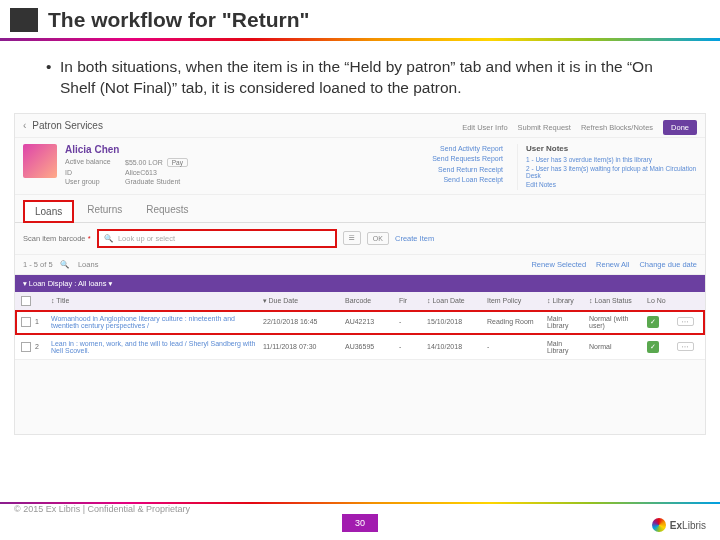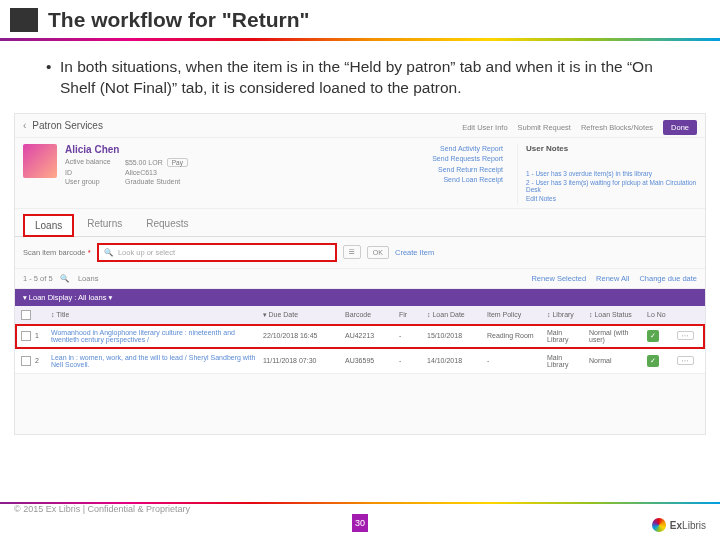--- a/index.html
+++ b/index.html
@@ -19,21 +19,21 @@
   .top-actions{position:absolute;right:8px;top:6px;display:flex;gap:10px;align-items:center;font-size:7.5px;color:#888}
   .done{background:#6b3fa0;color:#fff;padding:3px 8px;border-radius:2px}
   .urow{display:flex;padding:6px 8px 4px 8px;gap:8px;border-bottom:1px solid #eee}
   .avatar{width:34px;height:34px;background:linear-gradient(135deg,#d4a,#fa8);border-radius:2px}
   .uinfo{flex:1}
   .uname{font-size:10px;font-weight:700;color:#6b3fa0;margin-bottom:3px}
   .ugrid{display:grid;grid-template-columns:60px 80px;row-gap:2px;font-size:7px;color:#888}
   .pay{display:inline-block;border:1px solid #ccc;padding:0 4px;border-radius:2px;font-size:6.5px;color:#777;margin-left:4px}
   .midlinks{font-size:7px;color:#5b8bd4;line-height:1.5;text-align:right;padding-right:6px;width:130px}
   .notes{width:180px;border-left:1px solid #eee;padding-left:8px}
-  .notes h4{font-size:8px;color:#555;margin-bottom:17px}
+  .notes h4{font-size:8px;color:#555;margin-bottom:3px}
   .notes p{font-size:6.5px;color:#5b8bd4;margin-bottom:2px}
   .tabs{display:flex;padding:4px 8px 0 8px;gap:2px;border-bottom:1px solid #ddd}
   .tab{padding:4px 10px;font-size:10px;color:#888;border:1px solid transparent;border-bottom:none}
   .tab.active{border:2px solid #d11;color:#555;background:#fff;position:relative;top:1px}
   .scanrow{display:flex;align-items:center;padding:6px 8px;border-bottom:1px solid #eee;gap:6px}
   .scanrow label{font-size:7.5px;color:#777;white-space:nowrap}
   .scanrow .star{color:#d11}
   .lookup{flex:0 0 240px;border:2px solid #d11;padding:3px 6px;font-size:7.5px;color:#aaa;background:#fff;display:flex;align-items:center;gap:4px}
   .iconbtn{border:1px solid #ccc;padding:2px 5px;font-size:7px;color:#888;border-radius:2px}
   .row2{display:flex;align-items:center;padding:5px 8px;border-bottom:1px solid #eee;justify-content:space-between}
@@ -54,21 +54,21 @@
   .col-lono{width:20px;flex:none}
   .col-act{width:28px;flex:none;text-align:center}
   .datarow{display:flex;align-items:center;padding:5px 6px;font-size:7px;color:#666;gap:4px;border-bottom:1px solid #eee;background:#fff}
   .datarow.hl{outline:2px solid #d11;outline-offset:-2px}
   .titlelink{color:#5b8bd4}
   .ok{display:inline-block;width:12px;height:12px;background:#5aa84f;border-radius:2px;color:#fff;text-align:center;line-height:12px;font-size:7px}
   .dots{border:1px solid #ccc;border-radius:2px;padding:0 4px}
   .footer{position:absolute;bottom:0;left:0;right:0;height:36px;display:flex;align-items:flex-start}
   .rainbow2{position:absolute;bottom:36px;left:0;right:0;height:2px;background:linear-gradient(90deg,#8a1d8e 0%,#e6007e 18%,#e30613 35%,#f39200 52%,#ffd500 68%,#95c11f 82%,#009fe3 100%)}
   .copy{font-size:9px;color:#999;padding-left:14px}
-  .pagenum{position:absolute;left:50%;transform:translateX(-50%);bottom:8px;background:#a21caf;color:#fff;width:16px;height:18px;font-size:9px;display:flex;align-items:center;justify-content:center}
+  .pagenum{position:absolute;left:50%;transform:translateX(-50%);bottom:8px;background:#a21caf;color:#fff;width:36px;height:18px;font-size:9px;display:flex;align-items:center;justify-content:center}
   .logo{position:absolute;right:14px;bottom:8px;display:flex;align-items:center;gap:4px;font-size:10px;color:#555}
   .logo b{font-weight:700}
   .logo .sw{width:14px;height:14px;border-radius:50%;background:conic-gradient(#e30613,#f39200,#ffd500,#95c11f,#009fe3,#8a1d8e,#e30613)}
 </style>
 </head>
 <body>
 
 <div class="title-bar">
   <div class="title-block"></div>
   <div class="title-text">The workflow for "Return"</div>

